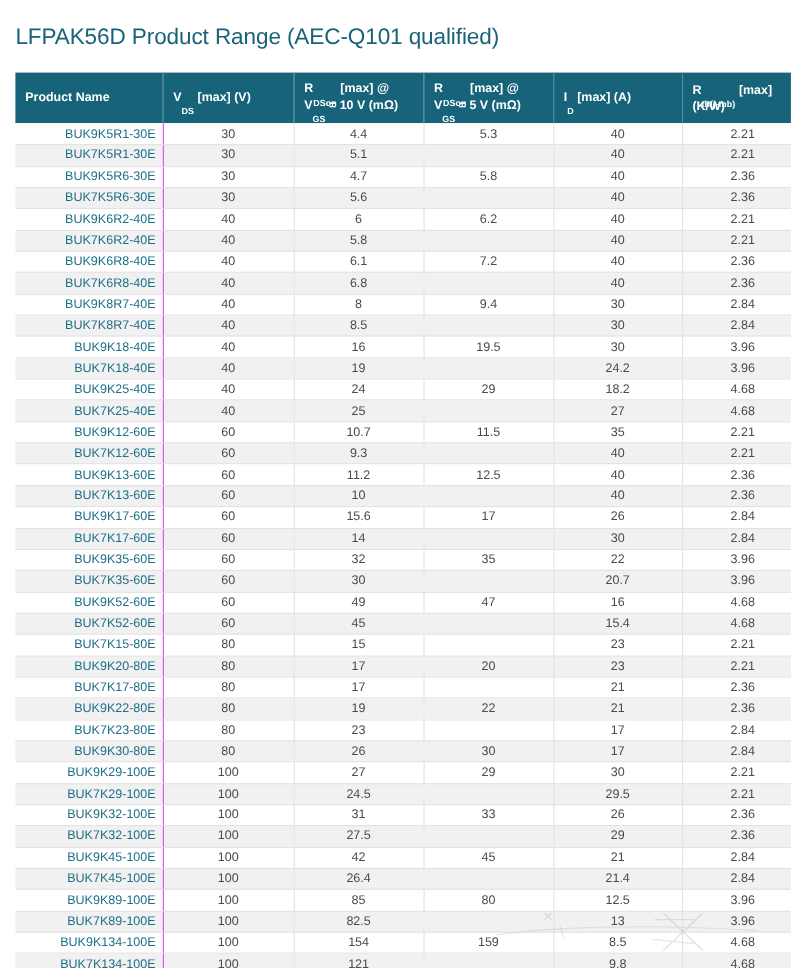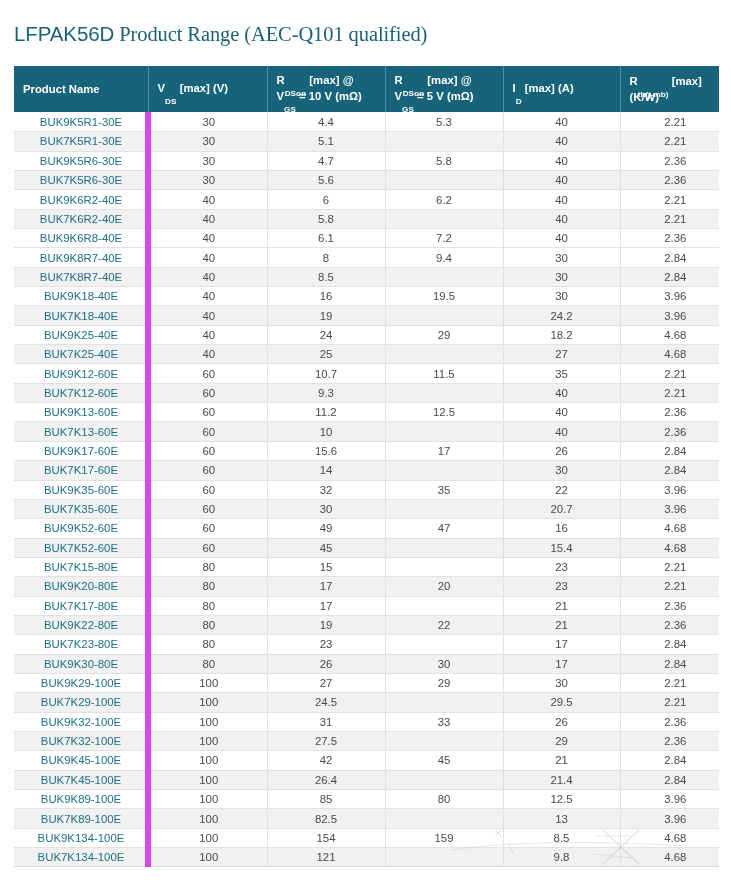--- a/index.html
+++ b/index.html
@@ -27,21 +27,21 @@
   
   .page-title {
     padding: 7px 0 6px 14px;
     font-size: 20.5px;
     line-height: 26px;
     color: #1a6278;
     letter-spacing: -0.1px;
     white-space: nowrap;
   }
   .page-title .t-strong { font-weight: normal; }
-  .page-title .t-rest { font-weight: normal; font-family: Liberation Serif, serif; }
+  .page-title .t-rest { font-weight: normal; }
 
   
   .table-wrap {
     padding: 0 12px 0 14px;
   }
   table.prod {
     width: 705px;
     border-collapse: collapse;
     table-layout: fixed;
   }
@@ -81,24 +81,24 @@
     text-align: center;
     vertical-align: middle;
     border-bottom: 1px solid #e2e2e2;
     border-right: 1px solid #e2e2e2;
     color: #4a4a4a;
     white-space: nowrap;
     overflow: hidden;
   }
   tbody td:last-child { border-right: none; padding-left: 17px; }
   tbody td.name {
-    text-align: center;
+    text-align: right;
     padding-left: 9px;
     color: #1d6f87;
-    border-right: 6px solid #d946ef;
+    border-right: 1px solid #d946ef;
   }
   tbody tr.alt td { background: #f1f1f1; }
   tbody tr.plain td { background: #ffffff; }
   tbody tr:last-child td { border-bottom: 1px solid #d8d8d8; }
 
   
   .watermark {
     position: absolute;
     right: 38px;
     bottom: 10px;
@@ -202,20 +202,28 @@
             <td>2.21</td>
           </tr>
           <tr class="plain">
             <td class="name">BUK9K6R8-40E</td>
             <td>40</td>
             <td>6.1</td>
             <td>7.2</td>
             <td>40</td>
             <td>2.36</td>
           </tr>
+          <tr class="alt">
+            <td class="name">BUK7K6R8-40E</td>
+            <td>40</td>
+            <td>6.8</td>
+            <td></td>
+            <td>40</td>
+            <td>2.36</td>
+          </tr>
           <tr class="plain">
             <td class="name">BUK9K8R7-40E</td>
             <td>40</td>
             <td>8</td>
             <td>9.4</td>
             <td>30</td>
             <td>2.84</td>
           </tr>
           <tr class="alt">
             <td class="name">BUK7K8R7-40E</td>

